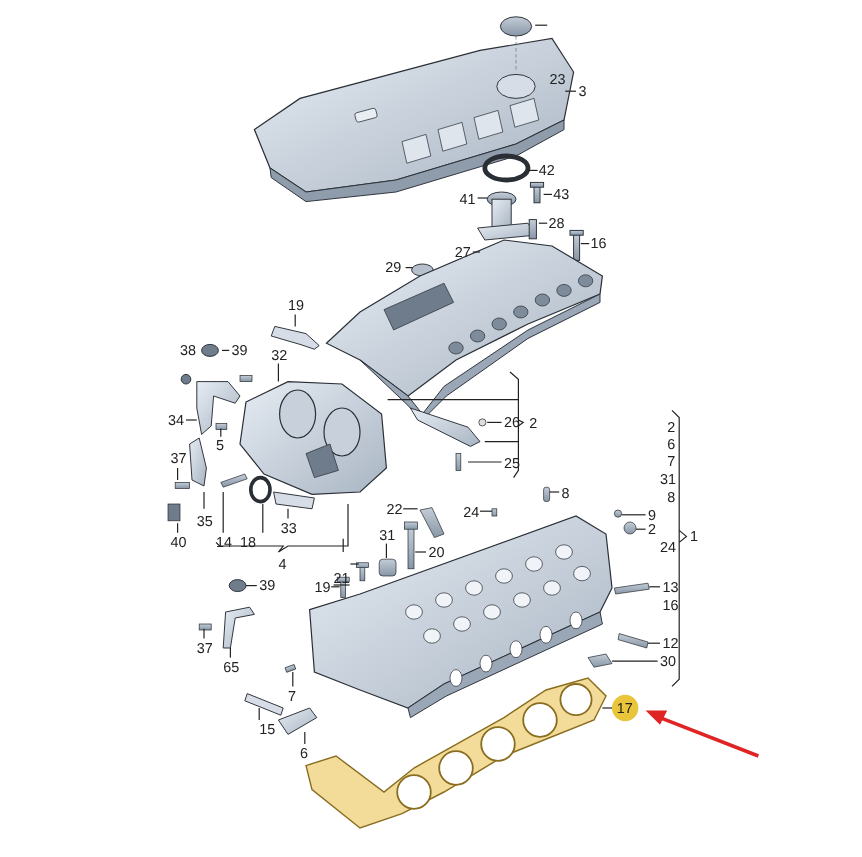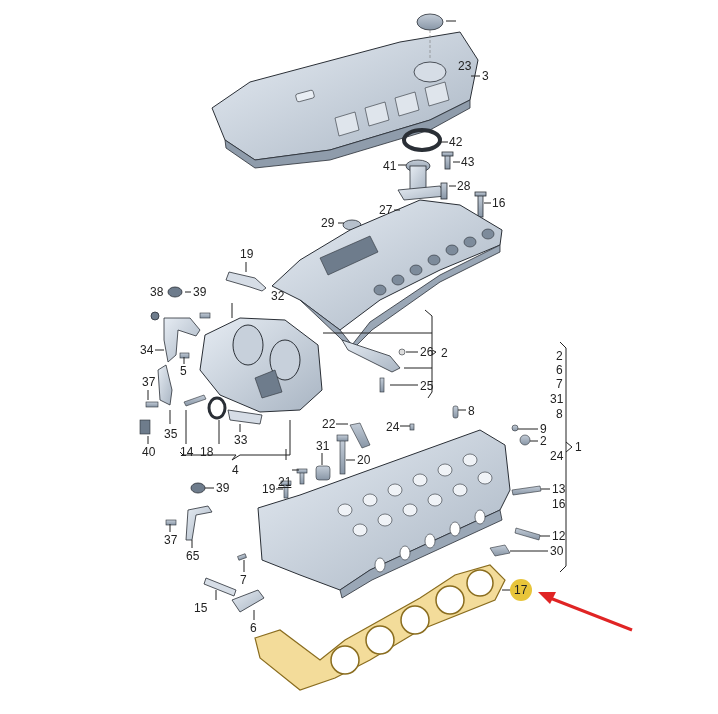--- a/index.html
+++ b/index.html
@@ -232,21 +232,21 @@
 <span class="lbl" style="left:449px;top:136px;">42</span>
 <span class="lbl" style="left:383px;top:160px;">41</span>
 <span class="lbl" style="left:461px;top:156px;">43</span>
 <span class="lbl" style="left:457px;top:180px;">28</span>
 <span class="lbl" style="left:379px;top:204px;">27</span>
 <span class="lbl" style="left:492px;top:197px;">16</span>
 <span class="lbl" style="left:321px;top:217px;">29</span>
 <span class="lbl" style="left:240px;top:248px;">19</span>
 <span class="lbl" style="left:150px;top:286px;">38</span>
 <span class="lbl" style="left:193px;top:286px;">39</span>
-<span class="lbl" style="left:226px;top:290px;margin-left:45px;">32</span>
+<span class="lbl" style="left:226px;top:290px;">32</span>
 <span class="lbl" style="left:140px;top:344px;">34</span>
 <span class="lbl" style="left:180px;top:365px;">5</span>
 <span class="lbl" style="left:142px;top:376px;">37</span>
 <span class="lbl" style="left:164px;top:428px;">35</span>
 <span class="lbl" style="left:142px;top:446px;">40</span>
 <span class="lbl" style="left:180px;top:446px;">14</span>
 <span class="lbl" style="left:200px;top:446px;">18</span>
 <span class="lbl" style="left:234px;top:434px;">33</span>
 <span class="lbl" style="left:232px;top:464px;">4</span>
 <span class="lbl" style="left:420px;top:346px;">26</span>
@@ -256,21 +256,21 @@
 <span class="lbl" style="left:386px;top:421px;">24</span>
 <span class="lbl" style="left:322px;top:418px;">22</span>
 <span class="lbl" style="left:316px;top:440px;">31</span>
 <span class="lbl" style="left:357px;top:454px;">20</span>
 <span class="lbl" style="left:278px;top:476px;text-decoration:underline;">21</span>
 <span class="lbl" style="left:262px;top:483px;">19</span>
 <span class="lbl" style="left:216px;top:482px;">39</span>
 <span class="lbl" style="left:164px;top:534px;">37</span>
 <span class="lbl" style="left:186px;top:550px;">65</span>
 <span class="lbl" style="left:240px;top:574px;">7</span>
-<span class="lbl" style="left:194px;top:602px;">15</span>
+<span class="lbl" style="left:216px;top:602px;">15</span>
 <span class="lbl" style="left:250px;top:622px;">6</span>
 <span class="lbl" style="left:540px;top:423px;">9</span>
 <span class="lbl" style="left:540px;top:435px;">2</span>
 <span class="lbl" style="left:552px;top:483px;">13</span>
 <span class="lbl" style="left:552px;top:498px;">16</span>
 <span class="lbl" style="left:552px;top:530px;">12</span>
 <span class="lbl" style="left:550px;top:545px;">30</span>
 <span class="lbl" style="left:514px;top:584px;">17</span>
 
 <span class="lbl" style="left:556px;top:350px;">2</span>

